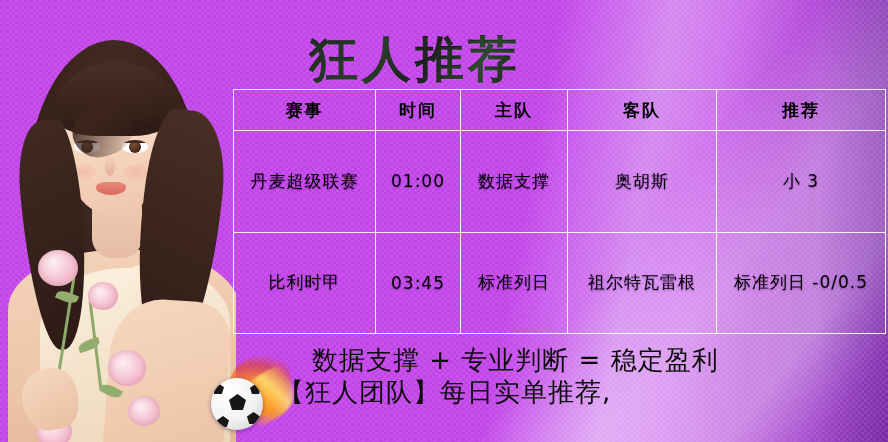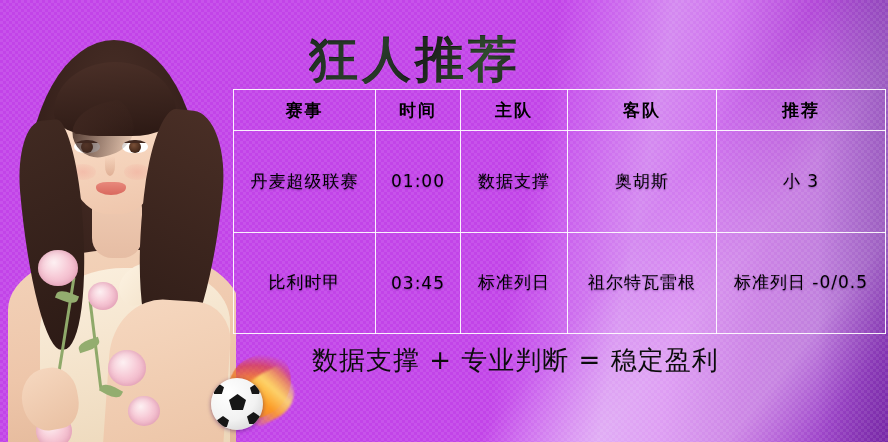--- a/index.html
+++ b/index.html
@@ -384,15 +384,16 @@
       <div class="pent p1"></div>
       <div class="pent p2"></div>
       <div class="pent p3"></div>
       <div class="pent p4"></div>
       <div class="pent p5"></div>
     </div>
   </div>
 
   <div class="slogan">
     <div class="sl-1">数据支撑 + 专业判断 = 稳定盈利</div>
+    <div class="sl-2">【狂人团队】每日实单推荐,</div>
   </div>
 
 </div>
 
 </body></html>

